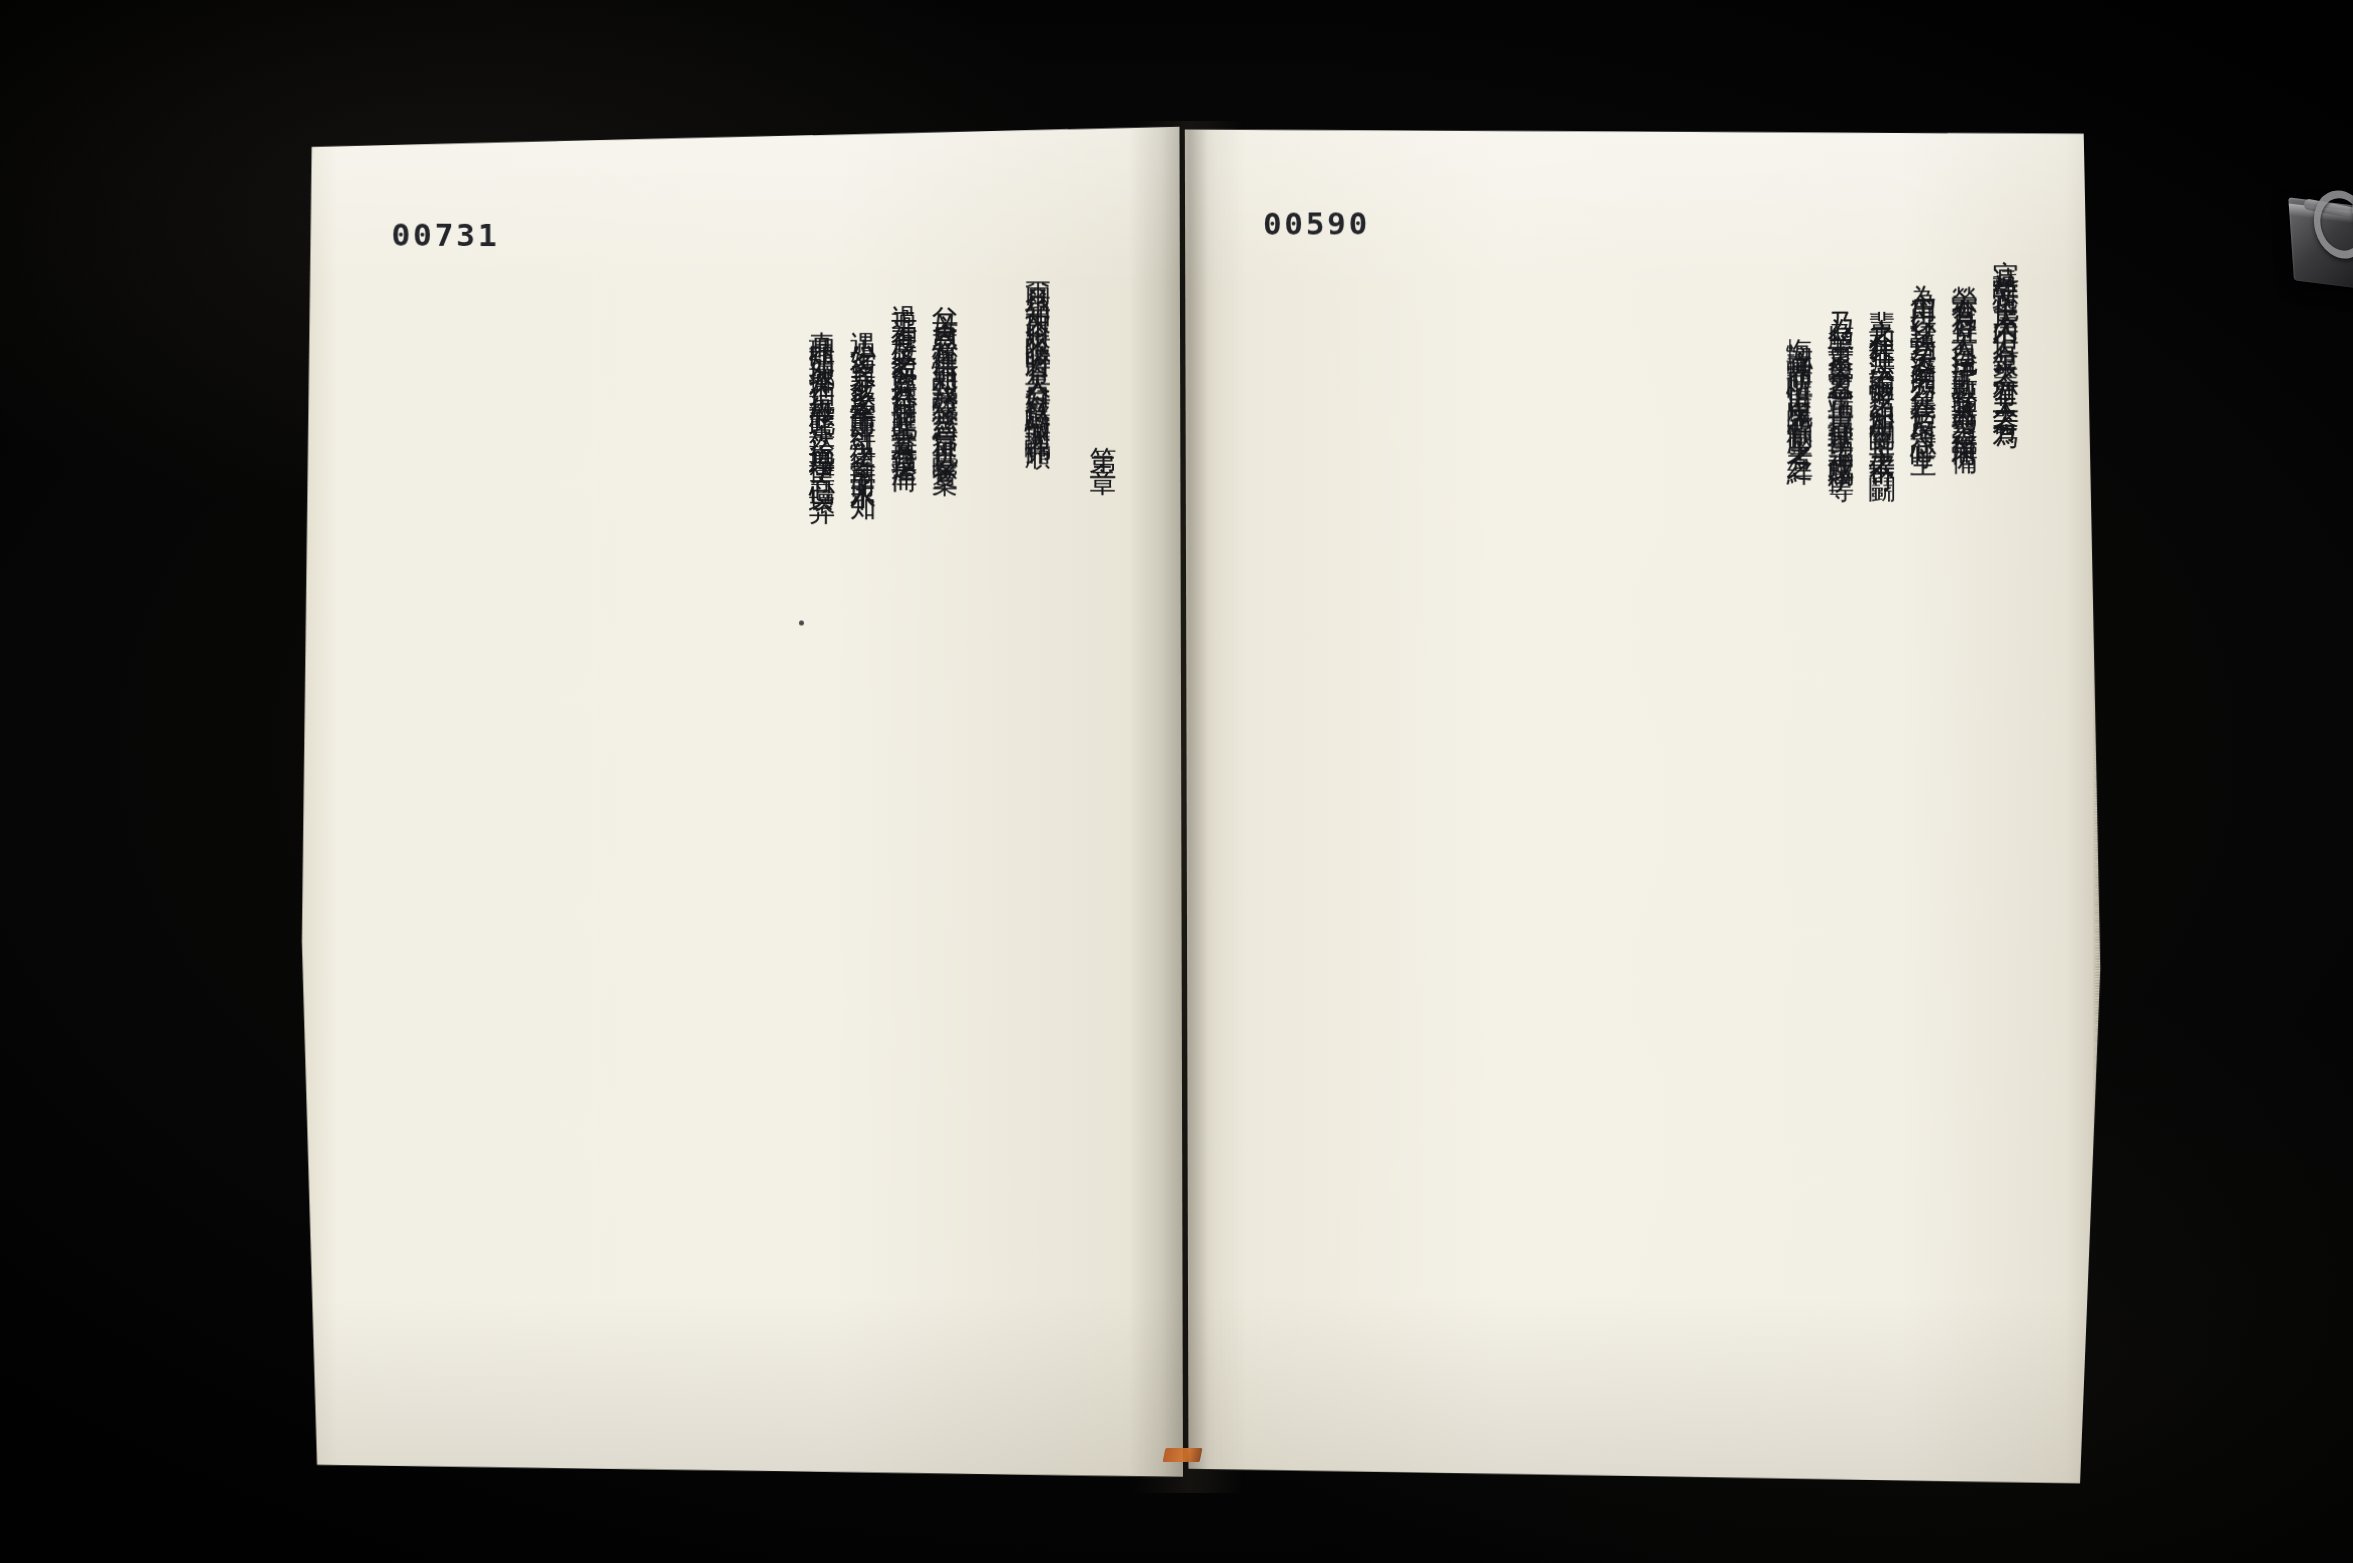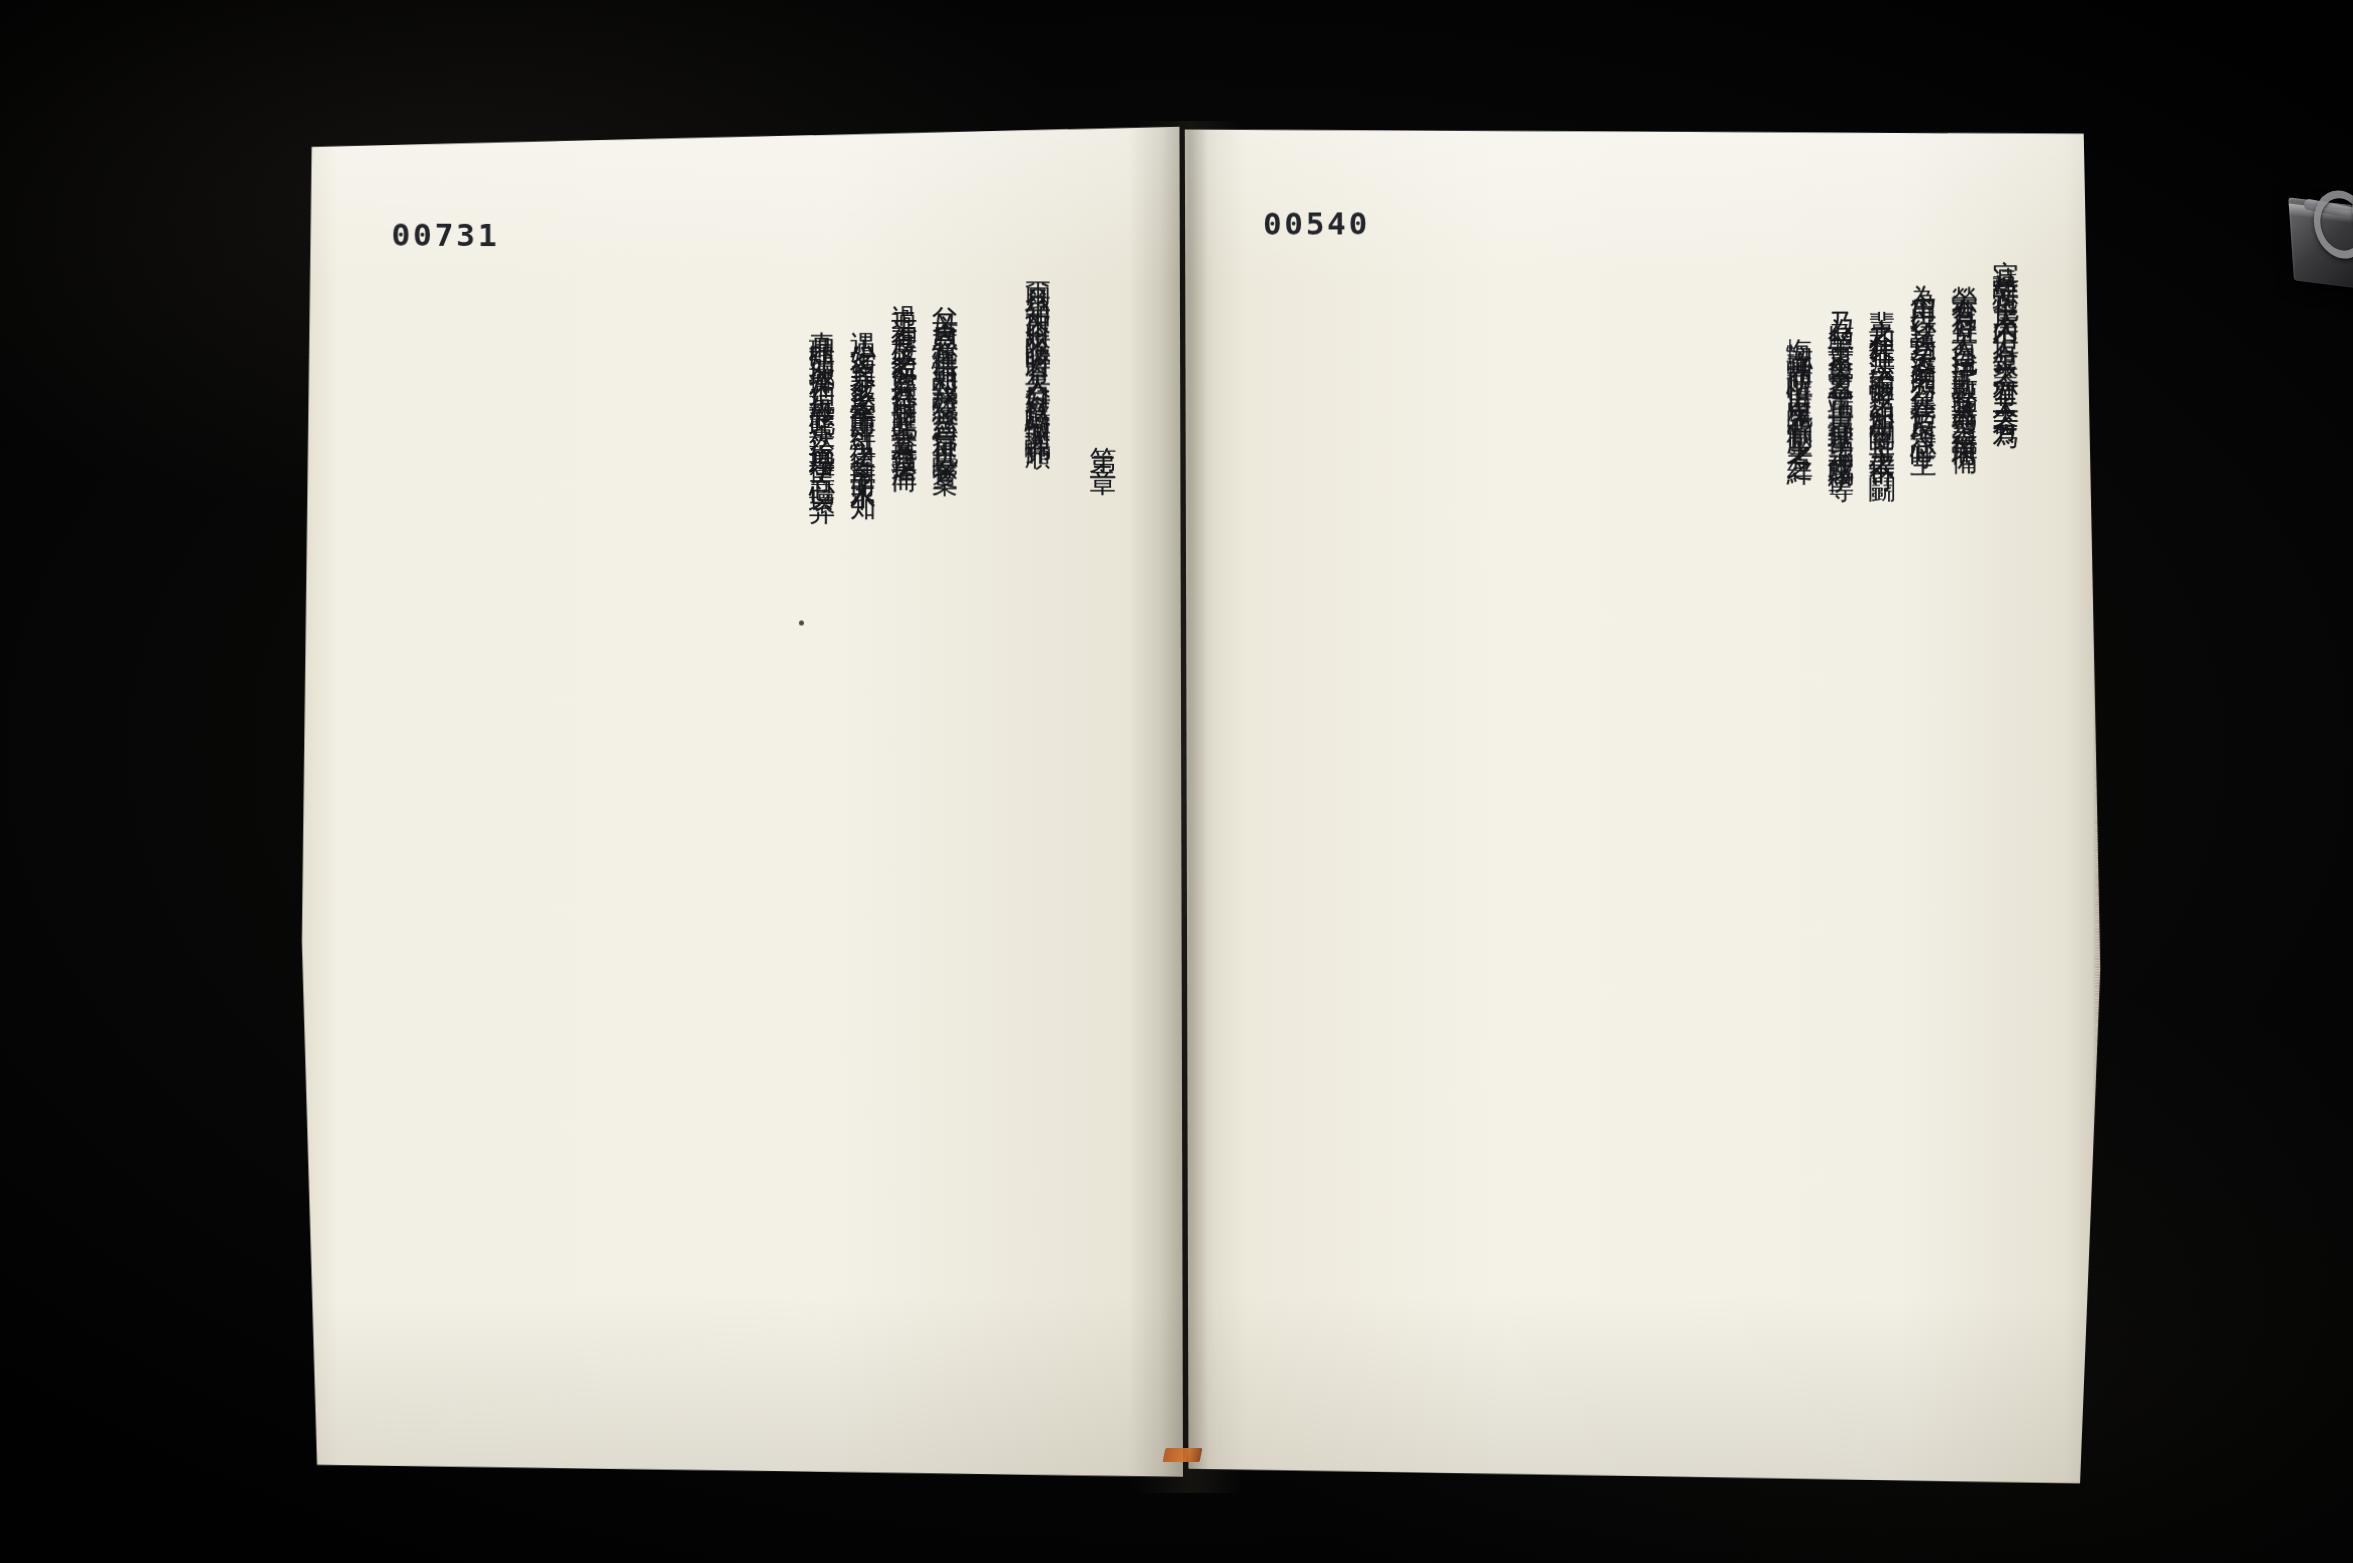--- a/index.html
+++ b/index.html
@@ -246,21 +246,21 @@
   }
 </style>
 </head>
 <body>
 
 <div class="photo"></div>
 
 <div class="book">
 
   <div class="page page-right">
-    <div class="folio folio-right">00540</div>
+    <div class="folio folio-right">00590</div>
     <div class="cols">
       <div class="col">宜遠離惡逸也大屋內不但有金銀之器亦有土木之器有為</div>
       <div class="col shift-1">榮亦有為辱且若人自洗淨于斯數端其將為聖器得榮而備</div>
       <div class="col shift-1">為主用以行諸善功矣汝避勿願乃從義信仁及與淨心呼主</div>
       <div class="col shift-2">輩之和矣狂無法之論爾避之須知斯生關且主之僕不可鬭</div>
       <div class="col shift-2">乃為順善于衆會學會忍會端正責捍真理軍望神或賜伊等</div>
       <div class="col shift-3">悔認真理而醒悟出魔鬼隨意制壓之者之絆。</div>
     </div>
     <div class="fore-edge"></div>
     <div class="edge-lines"></div>

